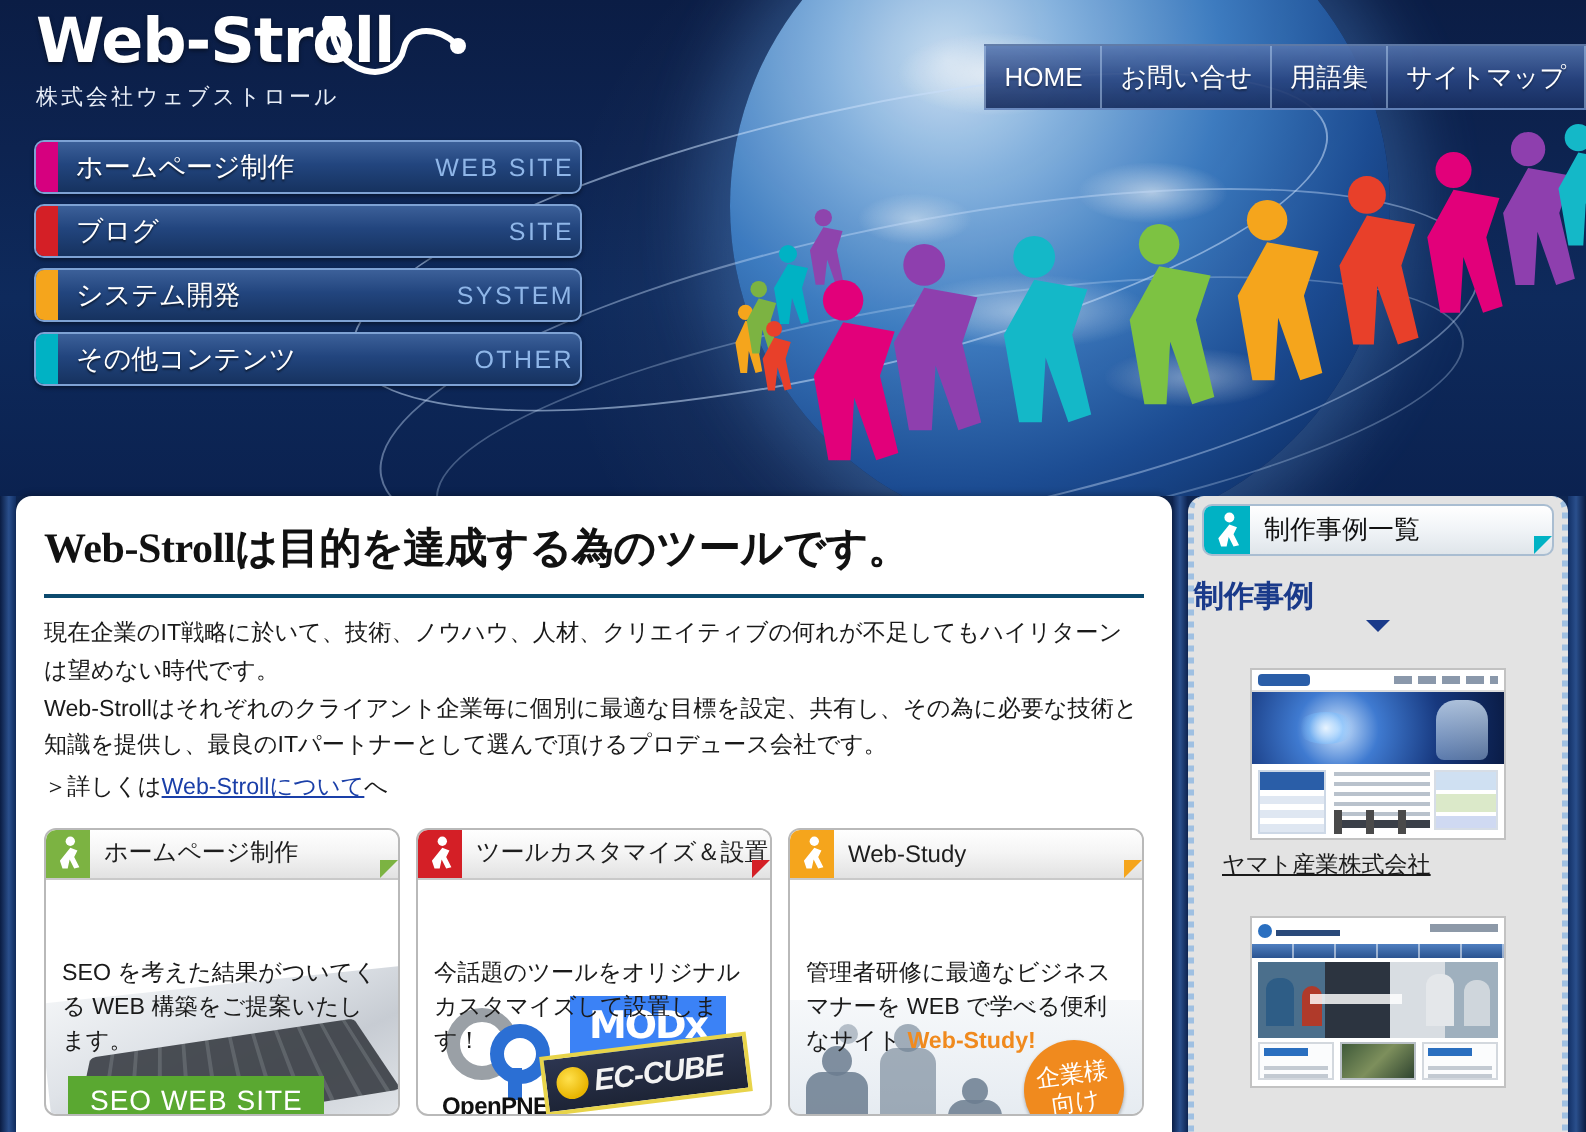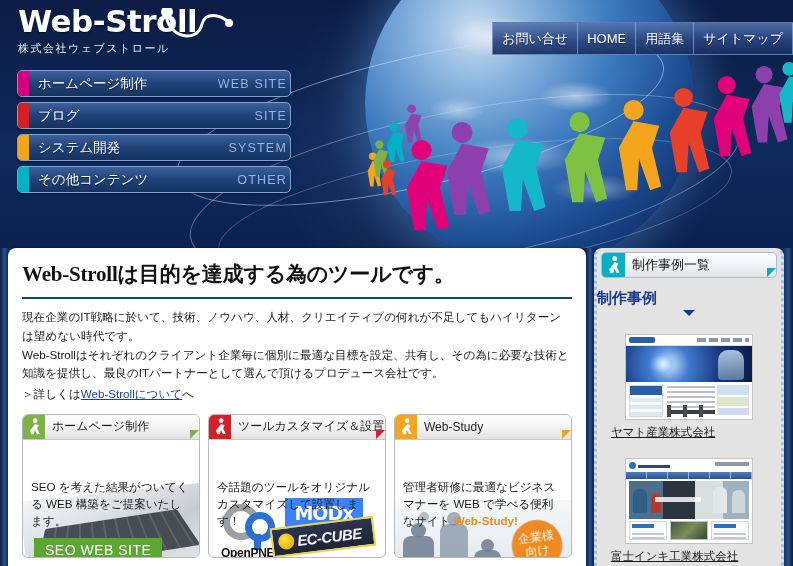--- a/index.html
+++ b/index.html
@@ -406,22 +406,22 @@
       <div class="logo-main">Web-Stroll</div>
       <div class="logo-sub">株式会社ウェブストロール</div>
       <svg class="logo-swoosh" viewBox="0 0 80 40">
         <path d="M8 4 C 8 30, 40 36, 44 16 C 47 4, 62 6, 70 14" stroke="#ffffff" stroke-width="3" fill="none" stroke-linecap="round"></path>
         <circle cx="9" cy="4" r="6" fill="#ffffff"></circle>
         <circle cx="71" cy="15" r="4" fill="#ffffff"></circle>
       </svg>
     </div>
 
     <div class="topnav">
+      <div class="item">HOME</div>
       <div class="item">お問い合せ</div>
-      <div class="item">HOME</div>
       <div class="item">用語集</div>
       <div class="item">サイトマップ</div>
     </div>
 
     <div class="leftmenu">
       <div class="menu-btn">
         <span class="accent" style="background:#d6007f"></span>
         <span class="jp">ホームページ制作</span>
         <span class="en">WEB SITE</span>
       </div>
@@ -600,17 +600,16 @@
               <span class="hd"></span>
               <span class="ln"></span>
             </span>
           <span class="box img"></span>
           <span class="box">
               <span class="hd"></span>
               <span class="ln"></span>
             </span>
         </div>
       </div>
-      <div class="case-cap">富士インキ工業株式会社</div>
     </div>
   </div>
 
 </div>
 
 </body></html>

